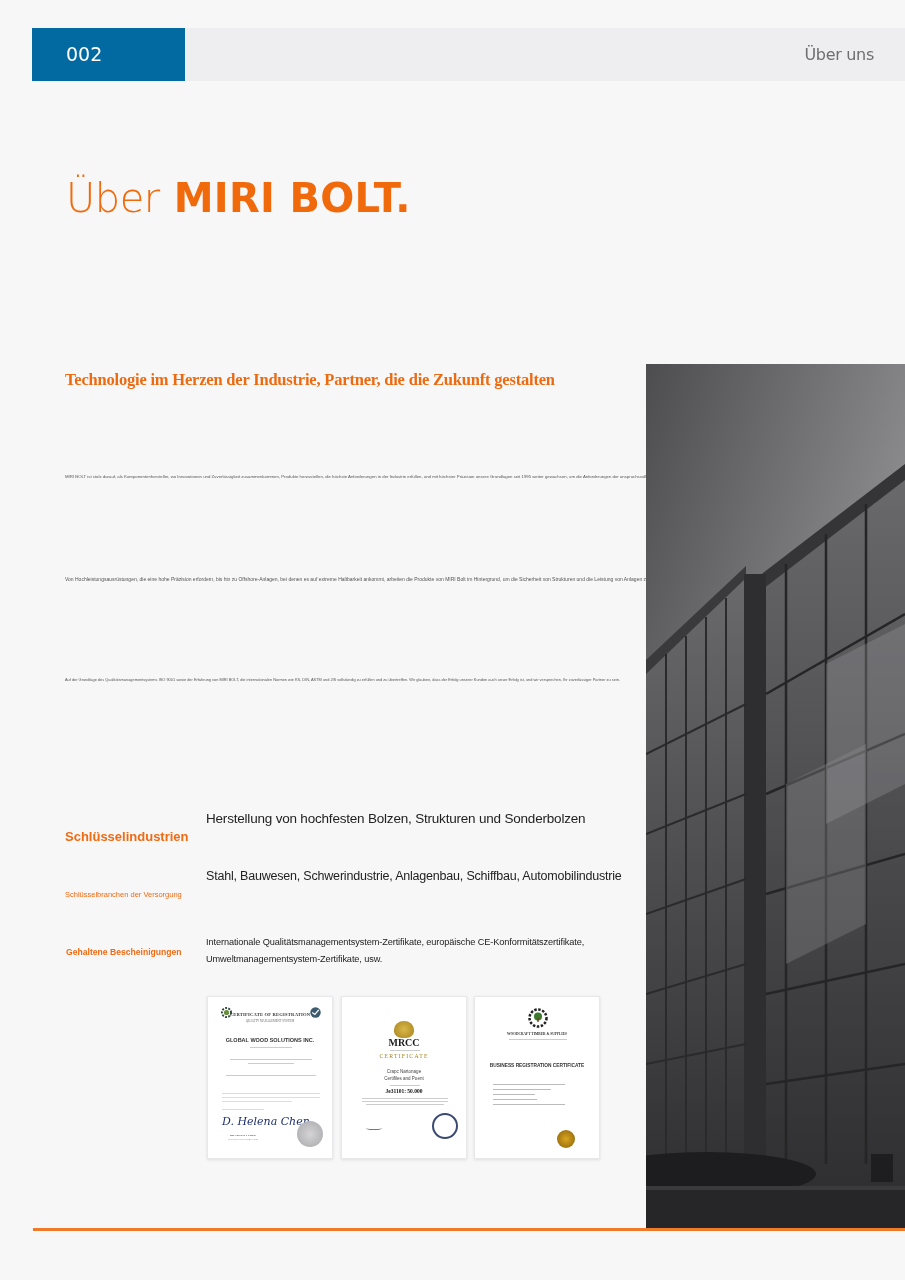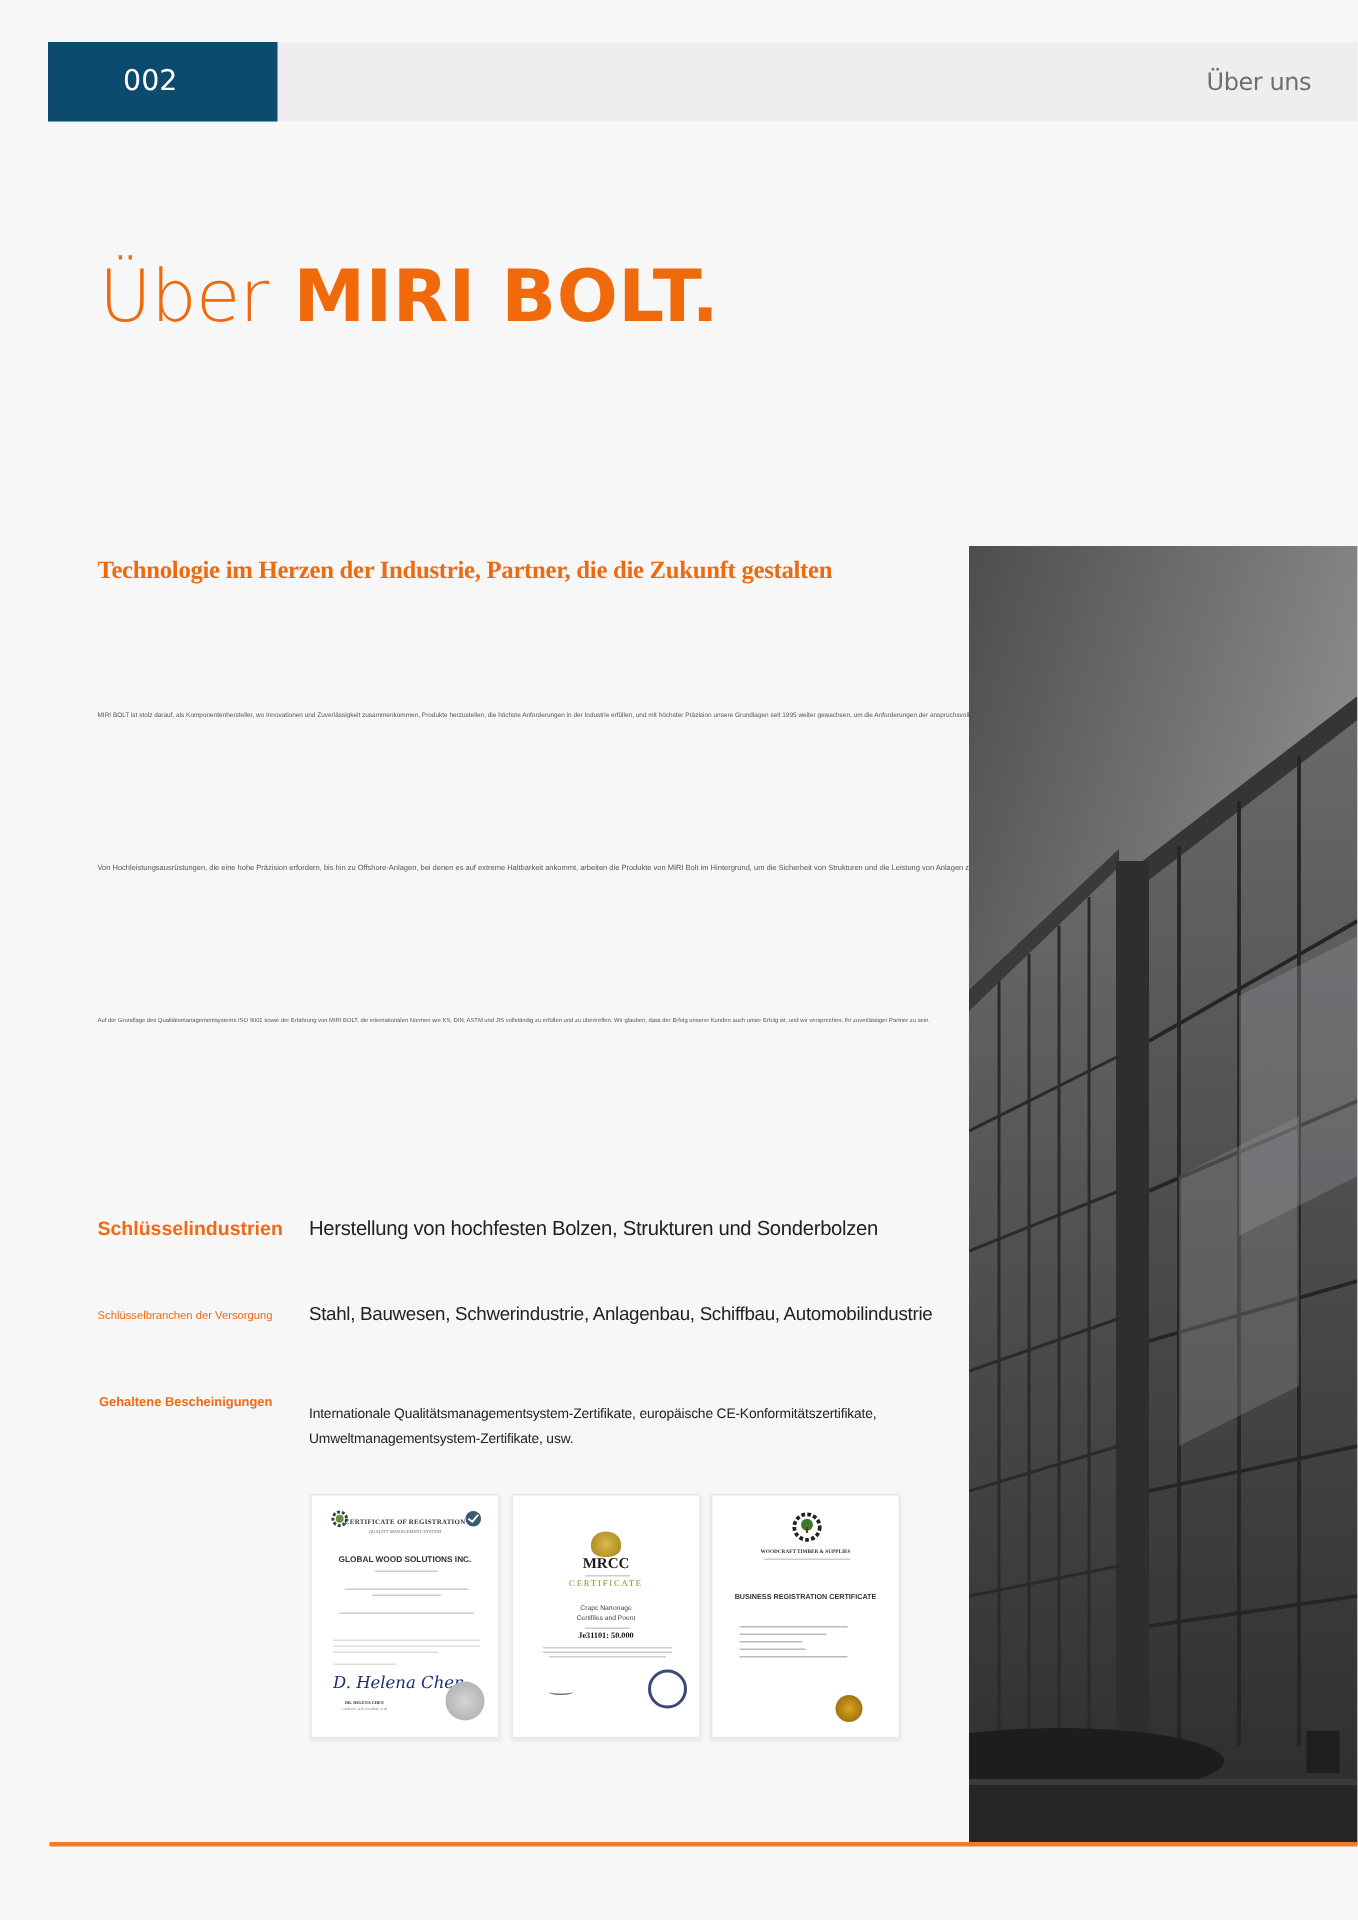--- a/index.html
+++ b/index.html
@@ -11,41 +11,41 @@
       position: relative;
     }
     .header-bar {
       position: absolute; left: 32px; top: 28px;
       width: 873px; height: 53px;
       background: #eeedef;
     }
     .page-num-box {
       position: absolute; left: 32px; top: 28px;
       width: 153px; height: 53px;
-      background: #0c4a6e;
+      background: #0369a1;
       color: #ffffff;
       font-family: "DejaVu Sans", sans-serif;
       font-size: 19px;
       line-height: 53px;
-      padding-left: 50px;
+      padding-left: 34px;
     }
     .section-label {
       position: absolute; right: 31px; top: 28px;
       height: 53px; line-height: 53px;
       color: #6e6e72;
       font-family: "DejaVu Sans", sans-serif;
       font-size: 16px;
       letter-spacing: -0.3px;
       text-align: right;
     }
     .main-title {
       position: absolute; left: 66px; top: 168px;
       color: #f06a0c;
       font-family: "DejaVu Sans", sans-serif;
-      font-size: 48px;
+      font-size: 40px;
       line-height: 60px;
       white-space: nowrap;
     }
     .main-title .light { font-weight: 300; letter-spacing: -0.5px; }
     .main-title .bold { font-weight: 700; letter-spacing: 0.3px; }
     .subtitle {
       position: absolute; left: 65px; top: 370px;
       color: #ec6a10;
       font-family: Liberation Serif, serif;
       font-weight: 700;
@@ -64,20 +64,21 @@
     }
     .p1 { top: 474px; }
     .p2 { top: 576px; font-size: 5px; }
     .p3 { top: 677px; font-size: 3.9px; }
     .kv-label {
       position: absolute; left: 65px;
       color: #f06a12;
       font-family: "Liberation Sans", sans-serif;
       font-weight: 700;
       white-space: nowrap;
+      margin-top: 18px;
     }
     .kv-value {
       position: absolute; left: 206px;
       color: #222;
       font-family: "Liberation Sans", sans-serif;
       white-space: nowrap;
     }
     .k1 { top: 811px; font-size: 13px; }
     .v1 { top: 811px; font-size: 13.5px; letter-spacing: -0.2px; }
     .k2 { top: 872px; font-size: 7.5px; font-weight: 400; }

